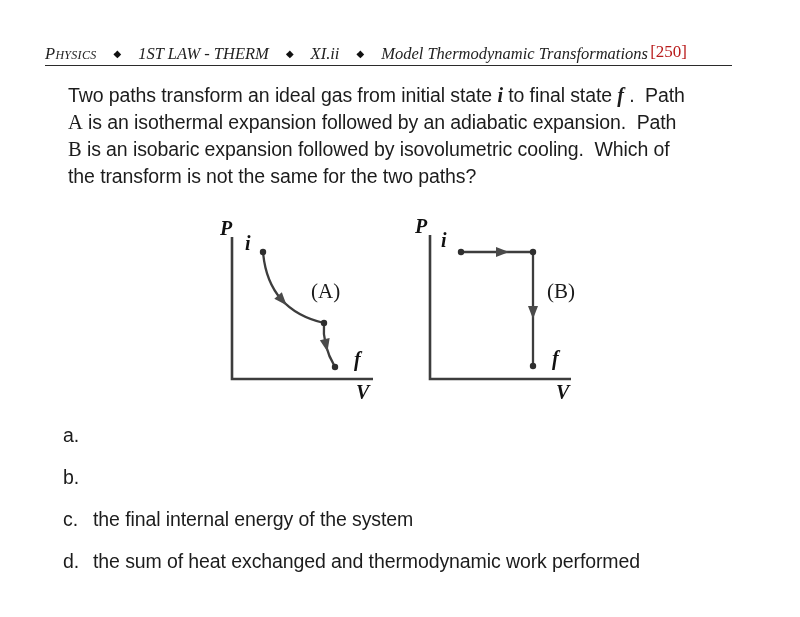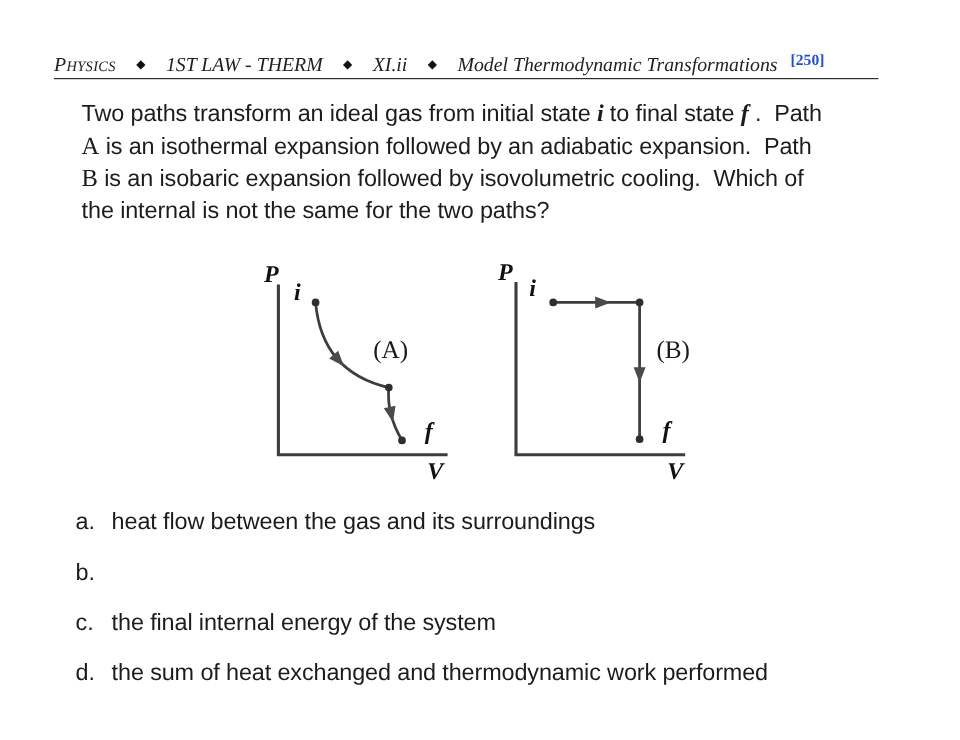--- a/index.html
+++ b/index.html
@@ -33,23 +33,22 @@
     font-size: 10px;
     margin: 0 17px;
     position: relative;
     top: -2px;
     color: #111111;
   }
   .page-number {
     position: absolute;
     right: 45px; top: 42px;
     font-family: "Liberation Serif", serif;
-    font-size: 13px;
-    color: #1d4ed8;
-    font-weight: bold;
+    font-size: 17px;
+    color: #b91c1c;
   }
   .header-rule {
     position: absolute;
     left: 45px; top: 65px;
     width: 710px;
     border-top: 1.6px solid #2b2b2b;
   }
 
   
   .question {
@@ -121,21 +120,21 @@
     <span class="diamond">◆</span>
     <span class="topic">Model Thermodynamic Transformations</span>
   </div>
   <div class="page-number">[250]</div>
   <div class="header-rule"></div>
 
   <div class="question">
     <div class="qline"><span>Two paths transform an ideal gas from initial state </span><span class="var">i</span><span> to final state </span><span class="var">f</span><span> .  Path</span></div>
     <div class="qline"><span class="pathname">A</span><span> is an isothermal expansion followed by an adiabatic expansion.  Path</span></div>
     <div class="qline"><span class="pathname">B</span><span> is an isobaric expansion followed by isovolumetric cooling.  Which of</span></div>
-    <div class="qline"><span>the internal is </span><span class="und">not</span><span> the same for the two paths?</span></div>
+    <div class="qline"><span>the transform is </span><span class="und">not</span><span> the same for the two paths?</span></div>
   </div>
 
   <svg class="diagram diagram-a" width="170" height="192" viewBox="0 0 170 192">
     <polyline class="stroke" points="17,25 17,167 158,167" stroke-width="2.6"></polyline>
     <text class="axis-label" x="5" y="23">P</text>
     <text class="axis-label" x="141" y="187">V</text>
     <text class="axis-label" x="30" y="38">i</text>
     <text class="axis-label" x="139" y="154">f</text>
     <text class="path-label" x="96" y="86">(A)</text>
 
@@ -165,21 +164,20 @@
     <polygon class="arrow" points="7,0 -6,-5 -6,5" transform="translate(123,100) rotate(90)"></polygon>
 
     <circle class="dot" cx="51" cy="40" r="3.2"></circle>
     <circle class="dot" cx="123" cy="40" r="3.2"></circle>
     <circle class="dot" cx="123" cy="154" r="3.2"></circle>
   </svg>
 
   <div class="choices">
     <div class="choice">
       <span class="letter">a.</span>
-      <span class="text">heat flow between the gas and its surroundings</span>
     </div>
     <div class="choice">
       <span class="letter">b.</span>
     </div>
     <div class="choice">
       <span class="letter">c.</span>
       <span class="text">the final internal energy of the system</span>
     </div>
     <div class="choice">
       <span class="letter">d.</span>

